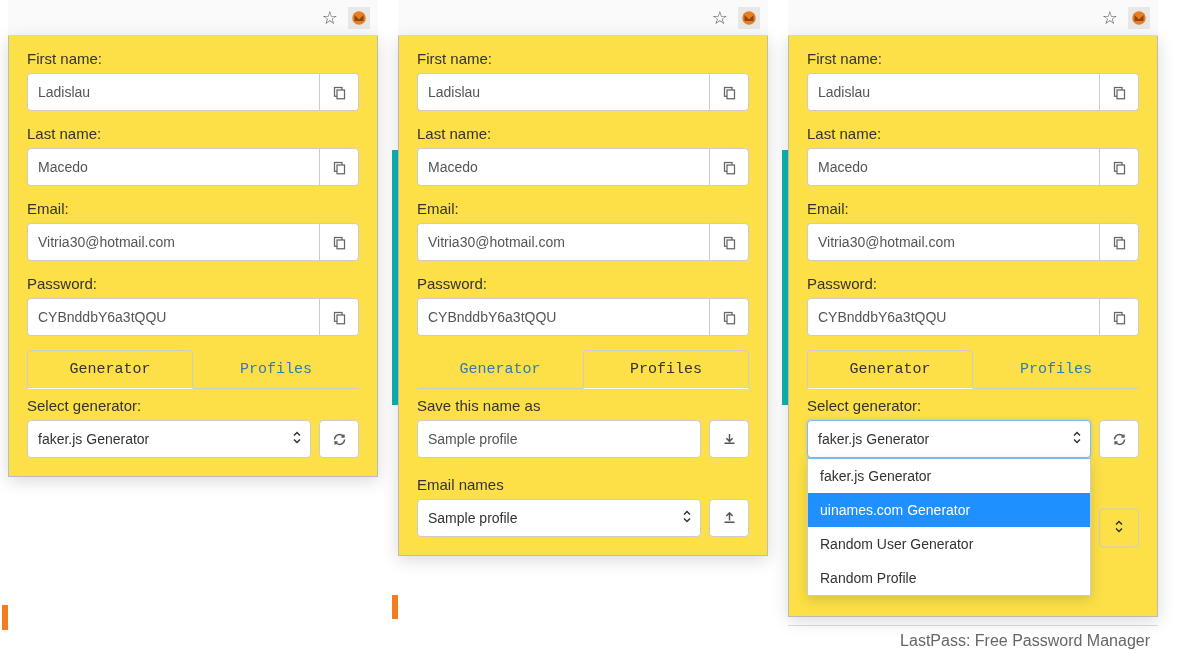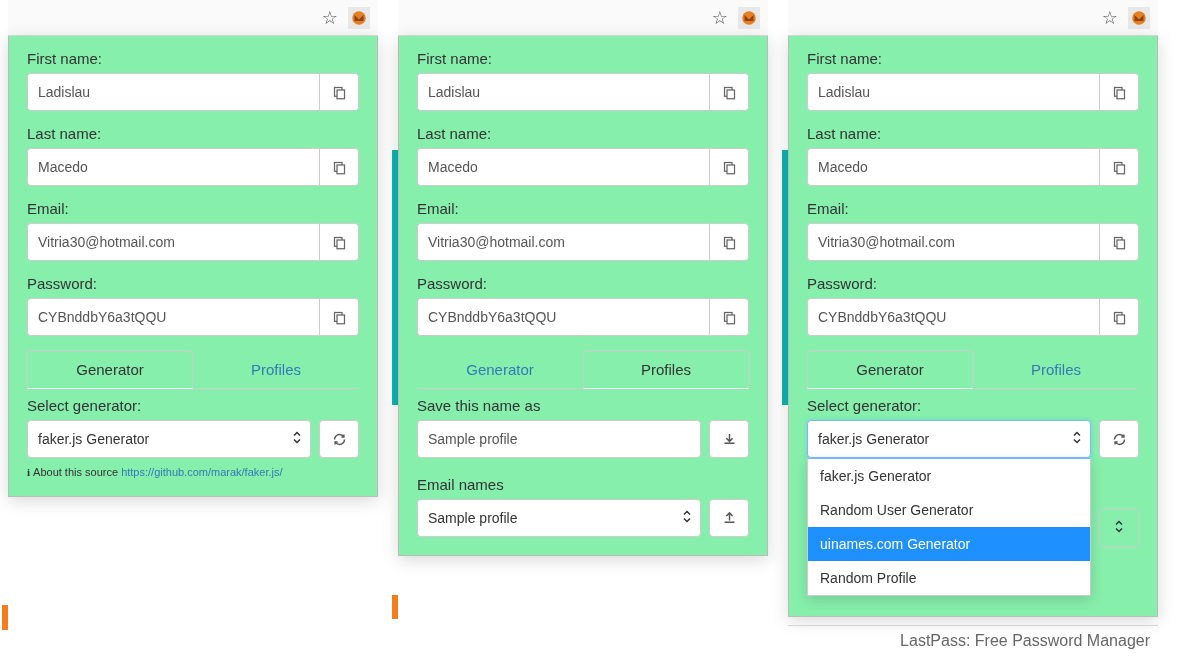--- a/index.html
+++ b/index.html
@@ -31,21 +31,21 @@
 .browser-bar .star { color: #555; font-size: 18px; cursor: pointer; }
 .ext-icon {
   width: 22px; height: 22px;
   display: flex; align-items: center; justify-content: center;
   cursor: pointer;
 }
 .ext-icon.active { background: #e8e8e8; }
 .ext-icon svg { width: 18px; height: 18px; }
 .popup {
   position: relative;
-  background: #86efac;
+  background: #fde047;
   border: 1px solid #bbb;
   border-top: none;
   box-shadow: 0 4px 16px rgba(0,0,0,0.15);
   padding: 14px 18px 18px 18px;
   margin-top: 0;
 }
 .field-label {
   font-size: 15px;
   margin-bottom: 6px;
   display: block;
@@ -70,20 +70,21 @@
   border: 1px solid #ccc;
   border-radius: 0 4px 4px 0;
   background: #fff;
   display: flex; align-items: center; justify-content: center;
   cursor: pointer;
   color: #555;
 }
 .tabs {
   display: flex;
   margin-bottom: 8px;
+  font-family: Liberation Mono, monospace;
 }
 .tab {
   flex: 1;
   text-align: center;
   padding: 10px 0;
   font-size: 15px;
   cursor: pointer;
   border: 1px solid transparent;
 }
 .tab.active {
@@ -266,23 +267,20 @@
               </svg>
           </span>
         </div>
         <button class="icon-btn">
           <svg width="15" height="15" viewBox="0 0 24 24">
               <path d="M4 12 A8 8 0 0 1 12 4 A8 8 0 0 1 19 8 M20 12 A8 8 0 0 1 12 20 A8 8 0 0 1 5 16" fill="none" stroke="#555" stroke-width="2.3"></path>
               <path d="M19 4 L19 8 L15 8 M5 20 L5 16 L9 16" fill="none" stroke="#555" stroke-width="2.3"></path>
             </svg>
         </button>
       </div>
-      <div class="about-line">
-        <span class="info-icon">i</span><span>About this source </span><span class="link">https://github.com/marak/faker.js/</span>
-      </div>
     </div>
   </div>
 
   <div class="panel-wrapper">
     <div class="bg-stripe" style="top:150px;height:255px;"></div>
     <div class="bg-stripe orange" style="top:595px;height:24px;"></div>
     <div class="browser-bar">
       <span class="star">☆</span>
       <div class="ext-icon active">
         <svg viewBox="0 0 24 24">
@@ -433,22 +431,22 @@
         <button class="icon-btn">
           <svg width="15" height="15" viewBox="0 0 24 24">
               <path d="M4 12 A8 8 0 0 1 12 4 A8 8 0 0 1 19 8 M20 12 A8 8 0 0 1 12 20 A8 8 0 0 1 5 16" fill="none" stroke="#555" stroke-width="2.3"></path>
               <path d="M19 4 L19 8 L15 8 M5 20 L5 16 L9 16" fill="none" stroke="#555" stroke-width="2.3"></path>
             </svg>
         </button>
       </div>
       <div style="position:relative;height:140px;">
         <div class="dropdown-menu" style="left:0;right:48px;">
           <div class="dropdown-item">faker.js Generator</div>
+          <div class="dropdown-item selected">uinames.com Generator</div>
           <div class="dropdown-item">Random User Generator</div>
-          <div class="dropdown-item selected">uinames.com Generator</div>
           <div class="dropdown-item">Random Profile</div>
         </div>
         <div style="position:absolute;right:0;top:70px;width:40px;">
           <span class="select-caret" style="position:static;display:block;border:1px solid #ccc;border-radius:4px;padding:10px 6px;text-align:center;">
             <svg width="10" height="14" viewBox="0 0 10 14">
                 <path d="M2 5 L5 2 L8 5 M2 9 L5 12 L8 9" stroke="#333" stroke-width="1.5" fill="none"></path>
               </svg>
           </span>
         </div>
       </div>

